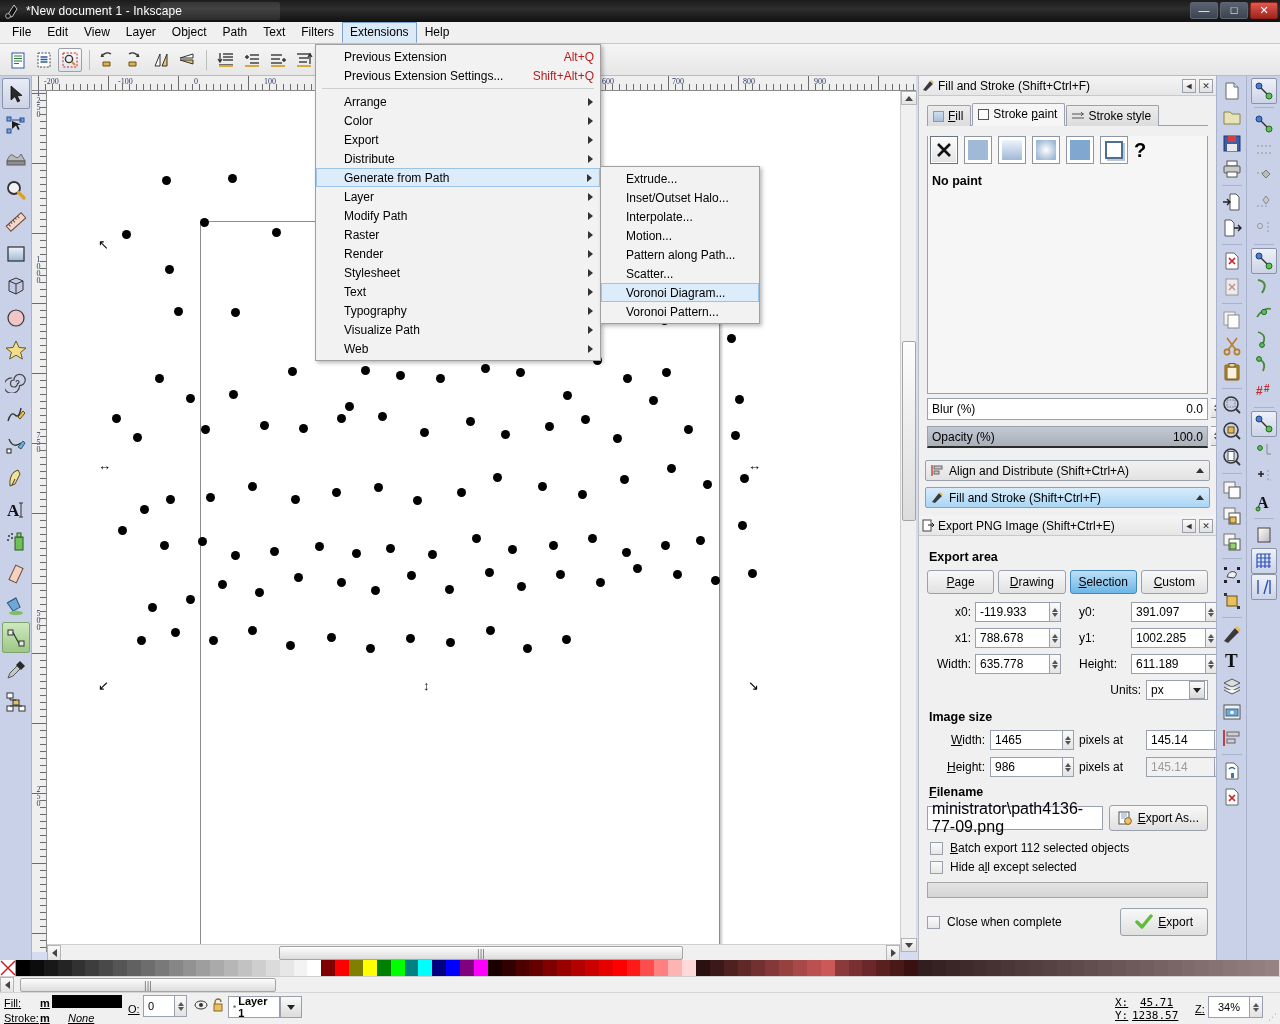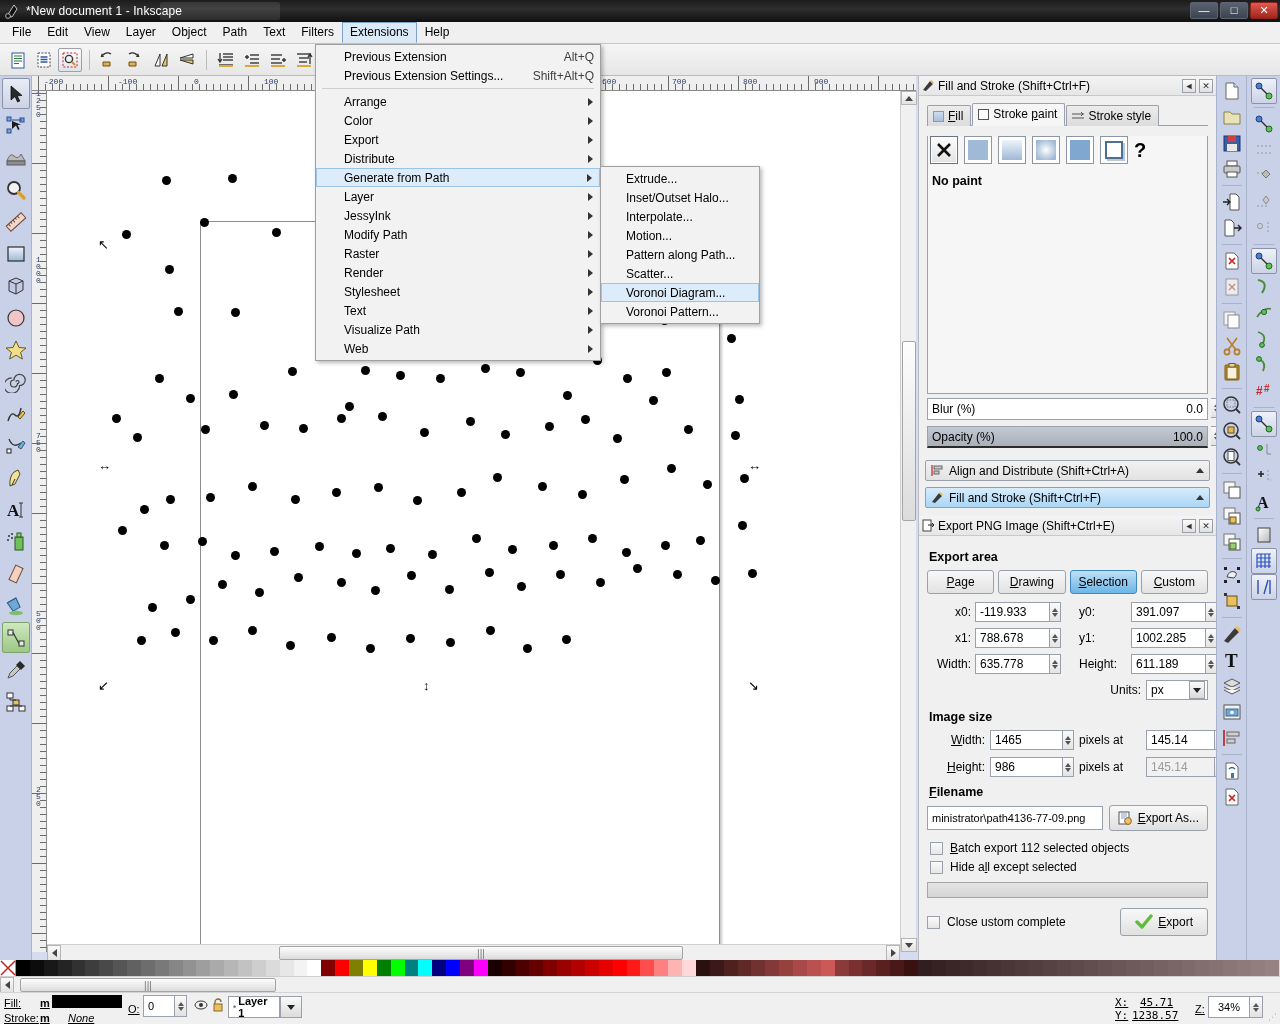--- a/index.html
+++ b/index.html
@@ -122,21 +122,21 @@
   
   .ruler-h {
     position: absolute; left: 32px; top: 76px; width: 884px; height: 15px;
     background: #efefef; border-bottom: 1px solid #8a8a8a; overflow: hidden;
   }
   .ruler-v {
     position: absolute; left: 32px; top: 91px; width: 15px; height: 861px;
     background: #efefef; border-right: 1px solid #8a8a8a; overflow: hidden;
   }
   .rtick { position:absolute; background:#6b6b6b; }
-  .rlabel { position:absolute; font-size:8px; color:#2b3a67; font-family:Liberation Mono, monospace; }
+  .rlabel { position:absolute; font-size:8px; color:#2b3a67; font-family:Liberation Serif, serif; }
   .rlabel.v { writing-mode: vertical-rl; text-orientation: upright; letter-spacing:-2px; }
 
   .canvas-area {
     position: absolute; left: 47px; top: 91px; width: 853px; height: 861px;
     background: #ffffff; overflow: hidden;
   }
   .page-rect {
     position: absolute; border: 1px solid #8d8d8d; background: #fff;
     box-shadow: 2px 2px 2px rgba(0,0,0,0.22);
   }
@@ -223,21 +223,21 @@
   .fin .sp i.up{border-bottom:4px solid #555;margin-bottom:1px;}
   .fin .sp i.dn{border-top:4px solid #555;}
 
   .unitsrow { display:flex; justify-content:flex-end; align-items:center; gap:5px; margin-top:2px; }
   .isgrid { display:grid; grid-template-columns: 58px 84px 62px 80px 1fr; gap:7px 5px; align-items:center; margin-bottom:6px;}
   .cbrow { display:flex; align-items:center; gap:7px; margin: 5px 0 2px 3px; font-size:12px; }
   .cbox { width:13px;height:13px;border:1px solid #9aa0ac;background:linear-gradient(to bottom,#fbfbfb,#e6e6e6); }
   .fname {
     display:flex;align-items:center;gap:6px; margin-top:4px;
   }
-  .fname .fi { flex:1; height:24px; border:1px solid #9aa0ac; background:#fff; font-size:11px;
+  .fname .fi { flex:1; height:24px; border:1px solid #9aa0ac; background:#fff; font-size:16px;
                display:flex;align-items:center;padding-left:4px; }
   .expbtn { height:26px; border:1px solid #9aa0ac; border-radius:3px;
             background: linear-gradient(to bottom,#f8f8f8,#e0e0e0);
             display:flex;align-items:center;justify-content:center;gap:5px;font-size:12px;padding:0 8px; }
   .progbar { height:16px; border:1px solid #a6a6a6; background: linear-gradient(to bottom,#e4e4e4,#d4d4d4); margin-top:8px; }
 
   
   .palette { position:absolute; left:0; top:960px; width:1280px; height:16px; display:flex; }
   .pal-x { width:16px;height:16px;background:#fff;border-right:1px solid #999; position:relative; }
   .pal-sw { height:16px; }
@@ -252,21 +252,21 @@
 
   
   .menu {
     position:absolute; background:#f2f2f2; border:1px solid #a0a0a0;
     box-shadow: 2px 2px 4px rgba(0,0,0,0.28); padding: 2px 0; z-index: 50;
   }
   .menu .row {
     height:19px; display:flex; align-items:center; padding: 0 6px 0 28px; font-size:12px; position:relative;
   }
   .menu .row.hl { background:#dcecfb; border:1px solid #9cc3e8; height:19px; padding-left:27px; }
-  .menu .row .accel { margin-left:auto; padding-left:24px; color:#404040; }
+  .menu .row .accel { margin-left:auto; padding-left:24px; color:#b91c1c; }
   .menu .row .submark {
     position:absolute; right:7px; width:0;height:0;
     border-top:4px solid transparent;border-bottom:4px solid transparent;border-left:5px solid #333;
   }
   .menu .msep { height:1px; background:#cfcfcf; margin: 3px 6px; }
 </style>
 </head>
 <body>
 
 <div id="app">
@@ -1237,21 +1237,21 @@
       </div>
       <div class="cbrow">
         <span class="cbox"></span>
         <span>Hide a<u>l</u>l except selected</span>
       </div>
 
       <div class="progbar"></div>
 
       <div style="display:flex;align-items:center;margin-top:10px;">
         <span class="cbox"></span>
-        <span style="font-size:12px;margin-left:7px;flex:1;">Close ustom complete</span>
+        <span style="font-size:12px;margin-left:7px;flex:1;">Close when complete</span>
         <span class="expbtn" style="height:28px;padding:0 14px;">
           <span style="display:inline-flex;">
             <svg width="18" height="18" viewBox="0 0 18 18">
                 <path d="M2 9 L7 14 L16 3" fill="none" stroke="#5fbd3a" stroke-width="3.4" stroke-linecap="round" stroke-linejoin="round"></path>
               </svg>
           </span>
           <span><u>E</u>xport</span>
         </span>
       </div>
     </div>
@@ -1756,44 +1756,44 @@
       </div>
       <div class="row hl">
         <span>Generate from Path</span>
         <span class="submark"></span>
       </div>
       <div class="row">
         <span>Layer</span>
         <span class="submark"></span>
       </div>
       <div class="row">
-        <span>JessyInk</span>
-        <span class="submark"></span>
-      </div>
-      <div class="row">
         <span>Modify Path</span>
         <span class="submark"></span>
       </div>
       <div class="row">
         <span>Raster</span>
         <span class="submark"></span>
       </div>
       <div class="row">
         <span>Render</span>
         <span class="submark"></span>
       </div>
       <div class="row">
         <span>Stylesheet</span>
         <span class="submark"></span>
       </div>
       <div class="row">
         <span>Text</span>
         <span class="submark"></span>
       </div>
       <div class="row">
+        <span>Typography</span>
+        <span class="submark"></span>
+      </div>
+      <div class="row">
         <span>Visualize Path</span>
         <span class="submark"></span>
       </div>
       <div class="row">
         <span>Web</span>
         <span class="submark"></span>
       </div>
     </div>
 
   <div class="menu" id="gfp-menu" style="left:600px; top:166px; width:160px;">

